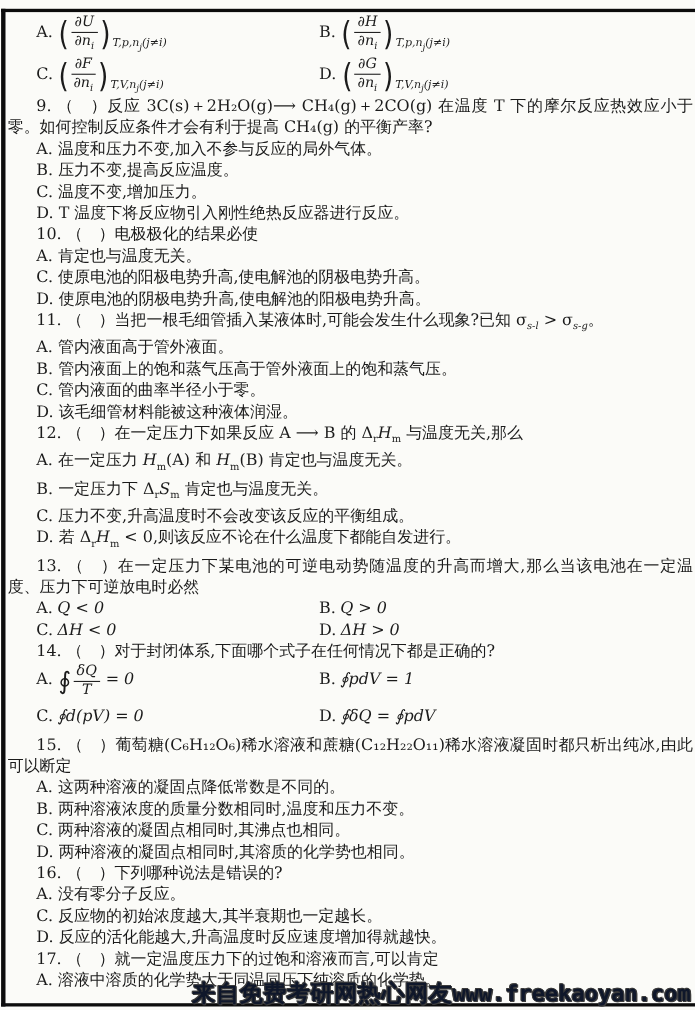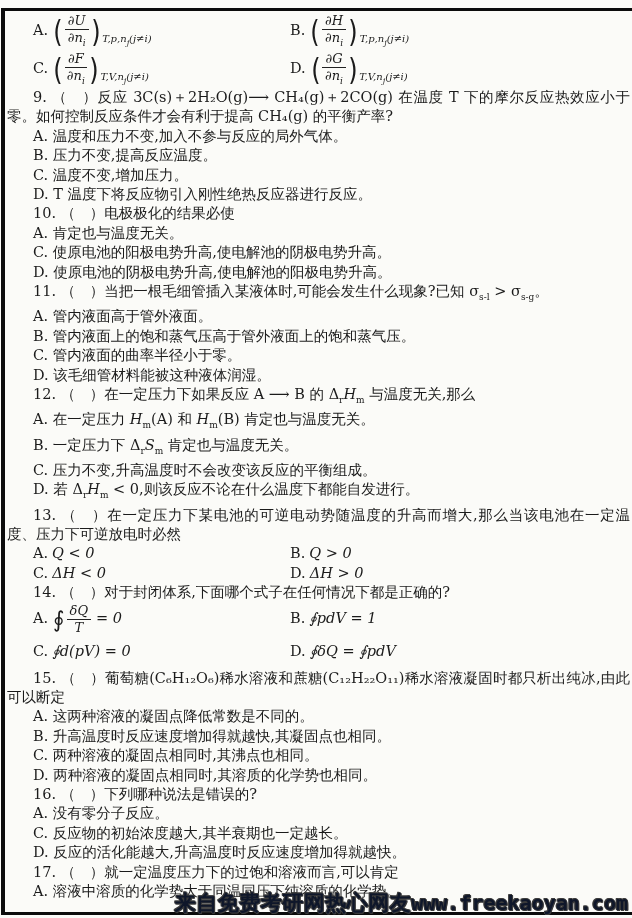--- a/index.html
+++ b/index.html
@@ -23,21 +23,21 @@
   sub{font-size:9px;}
   .frac{display:inline-flex;flex-direction:column;align-items:center;
     line-height:1.05;font-size:13px;margin:0 1px;}
   .fnum{border-bottom:1px solid #222;padding:0 3px 1px;}
   .fden{padding-top:1px;}
   .paren{font-size:30px;font-weight:400;line-height:0;position:relative;top:1px;
     font-family:"DejaVu Sans","Liberation Sans",sans-serif;transform:scaleX(.8);}
   .cond{font-size:10px;position:relative;top:10px;left:1px;font-style:italic;}
   .cond sub{font-size:8px;}
   .oint{font-size:22px;line-height:0;position:relative;top:1px;margin:0 1px;}
-  .ls{}
+  .ls{font-style:italic;}
   .watermark{position:absolute;right:4px;bottom:1px;white-space:nowrap;z-index:5;
     font-weight:bold;color:#0f172a;
     text-shadow:1px 0 #3c3c3c,-1px 0 #3c3c3c,0 1px #3c3c3c,0 -1px #3c3c3c,1px 1px #3c3c3c,-1px -1px #3c3c3c;}
   .wm-cn{font-size:21px;letter-spacing:.5px;}
   .wm-url{font-size:20px;font-family:"DejaVu Sans Mono","Liberation Mono",monospace;letter-spacing:0;}
 </style>
 </head>
 <body>
 
 <div class="page">
@@ -158,21 +158,21 @@
           <span class="var">∮d(pV) = 0</span>
         </span>
       <span class="cr">
           <span class="lb">D.</span>
           <span class="var">∮δQ = ∮pdV</span>
         </span>
     </div>
 
     <p class="stem">15. （　）葡萄糖(C₆H₁₂O₆)稀水溶液和蔗糖(C₁₂H₂₂O₁₁)稀水溶液凝固时都只析出纯冰,由此可以断定</p>
     <p class="opt">A. 这两种溶液的凝固点降低常数是不同的。</p>
-    <p class="opt">B. 升高温度时反应速度增加得就越快,其凝固点也相同。</p>
+    <p class="opt">B. 两种溶液浓度的质量分数相同时,温度和压力不变。</p>
     <p class="opt">C. 两种溶液的凝固点相同时,其沸点也相同。</p>
     <p class="opt">D. 两种溶液的凝固点相同时,其溶质的化学势也相同。</p>
 
     <p class="stem">16. （　）下列哪种说法是错误的?</p>
     <p class="opt">A. 没有零分子反应。</p>
     <p class="opt">C. 反应物的初始浓度越大,其半衰期也一定越长。</p>
     <p class="opt">D. 反应的活化能越大,升高温度时反应速度增加得就越快。</p>
 
     <p class="stem">17. （　）就一定温度压力下的过饱和溶液而言,可以肯定</p>
     <p class="opt">A. 溶液中溶质的化学势大于同温同压下纯溶质的化学势。</p>

